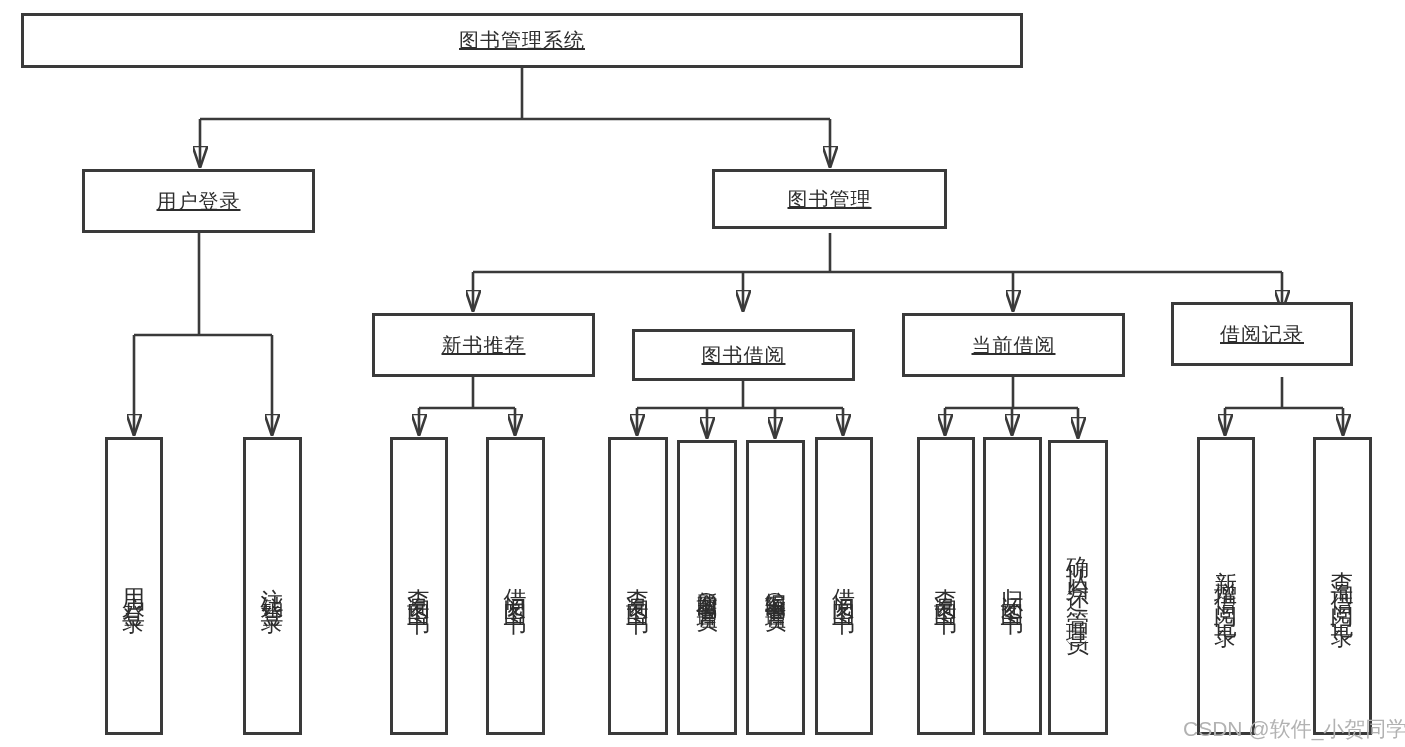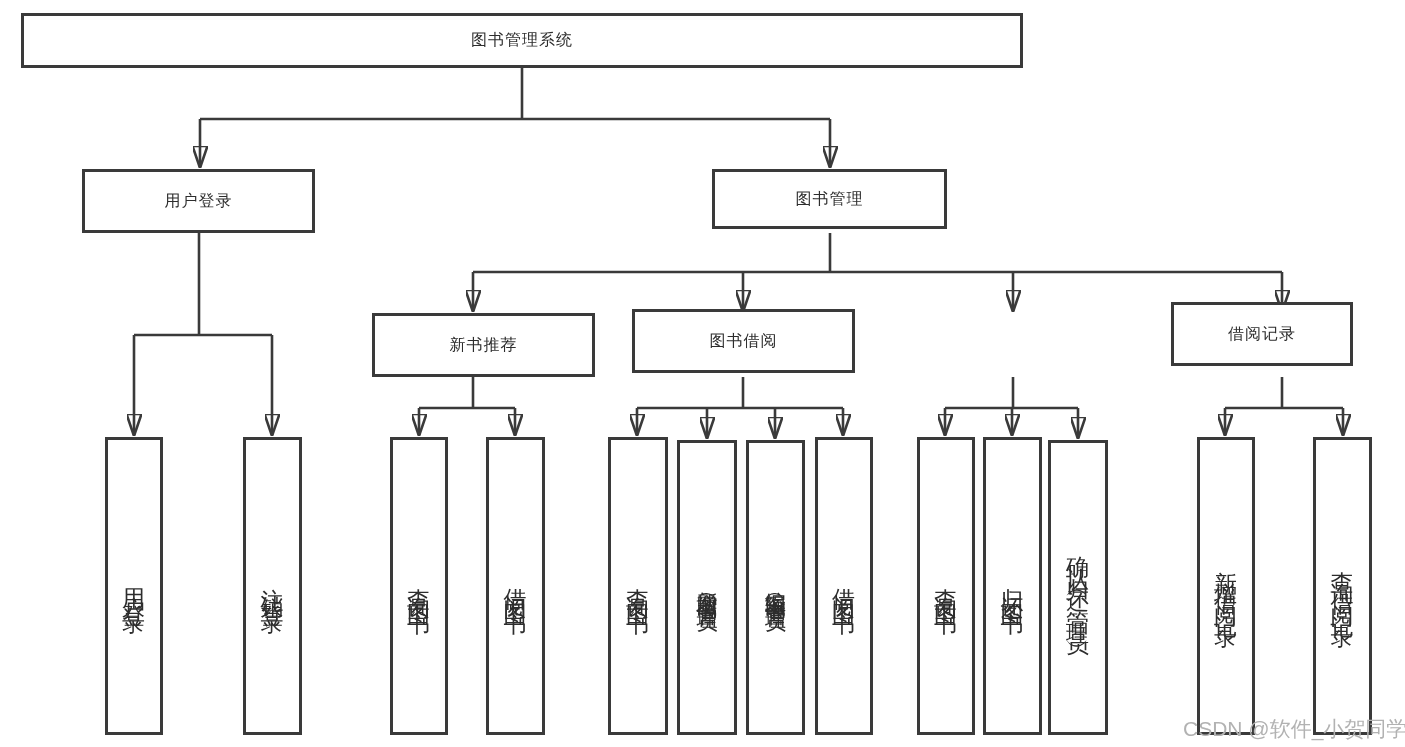--- a/index.html
+++ b/index.html
@@ -31,44 +31,45 @@
     box-sizing: border-box;
     border: 3px solid #3a3a3a;
     background: #ffffff;
     display: flex;
     align-items: center;
     justify-content: center;
     color: #2d2d2d;
     z-index: 2;
   }
   .h-node {
-    font-size: 16px;
+    font-size: 20px;
     letter-spacing: 1px;
     white-space: nowrap;
+    text-decoration: underline;
   }
   .leaf {
     writing-mode: vertical-rl;
     text-orientation: mixed;
     font-size: 23px;
     letter-spacing: 8px;
     line-height: 1.05;
   }
   .leaf.mid {
     letter-spacing: 11px;
   }
   .leaf.long {
     font-size: 21px;
     letter-spacing: 3px;
   }
   
   .n-root       { left: 21px;   top: 13px;  width: 1002px; height: 55px; }
   .n-userlogin  { left: 82px;   top: 169px; width: 233px;  height: 64px; }
   .n-bookmgmt   { left: 712px;  top: 169px; width: 235px;  height: 60px; }
   .n-newrec     { left: 372px;  top: 313px; width: 223px;  height: 64px; }
-  .n-borrow     { left: 632px;  top: 309px; width: 223px;  height: 64px; }
+  .n-borrow     { left: 632px;  top: 329px; width: 223px;  height: 52px; }
   .n-current    { left: 902px;  top: 313px; width: 223px;  height: 64px; }
   .n-records    { left: 1171px; top: 302px; width: 182px;  height: 64px; }
   .l-ul1 { left: 105px;  top: 437px; width: 58px; height: 298px; }
   .l-ul2 { left: 243px;  top: 437px; width: 59px; height: 298px; }
   .l-nr1 { left: 390px;  top: 437px; width: 58px; height: 298px; }
   .l-nr2 { left: 486px;  top: 437px; width: 59px; height: 298px; }
   .l-bb1 { left: 608px;  top: 437px; width: 60px; height: 298px; }
   .l-bb2 { left: 677px;  top: 440px; width: 60px; height: 295px; }
   .l-bb3 { left: 746px;  top: 440px; width: 59px; height: 295px; }
   .l-bb4 { left: 815px;  top: 437px; width: 58px; height: 298px; }
@@ -135,20 +136,21 @@
     <path marker-end="url(#arr)" d="M1343,408 V435"></path>
   </svg>
 
   <div class="node h-node n-root">图书管理系统</div>
 
   <div class="node h-node n-userlogin">用户登录</div>
   <div class="node h-node n-bookmgmt">图书管理</div>
 
   <div class="node h-node n-newrec">新书推荐</div>
   <div class="node h-node n-borrow">图书借阅</div>
+  <div class="node h-node n-current">当前借阅</div>
   <div class="node h-node n-records">借阅记录</div>
 
   <div class="node leaf l-ul1">用户登录</div>
   <div class="node leaf l-ul2">注销登录</div>
 
   <div class="node leaf l-nr1">查询图书</div>
   <div class="node leaf l-nr2">借阅图书</div>
 
   <div class="node leaf l-bb1">查询图书</div>
   <div class="node leaf long l-bb2">新增图书（管理员）</div>

